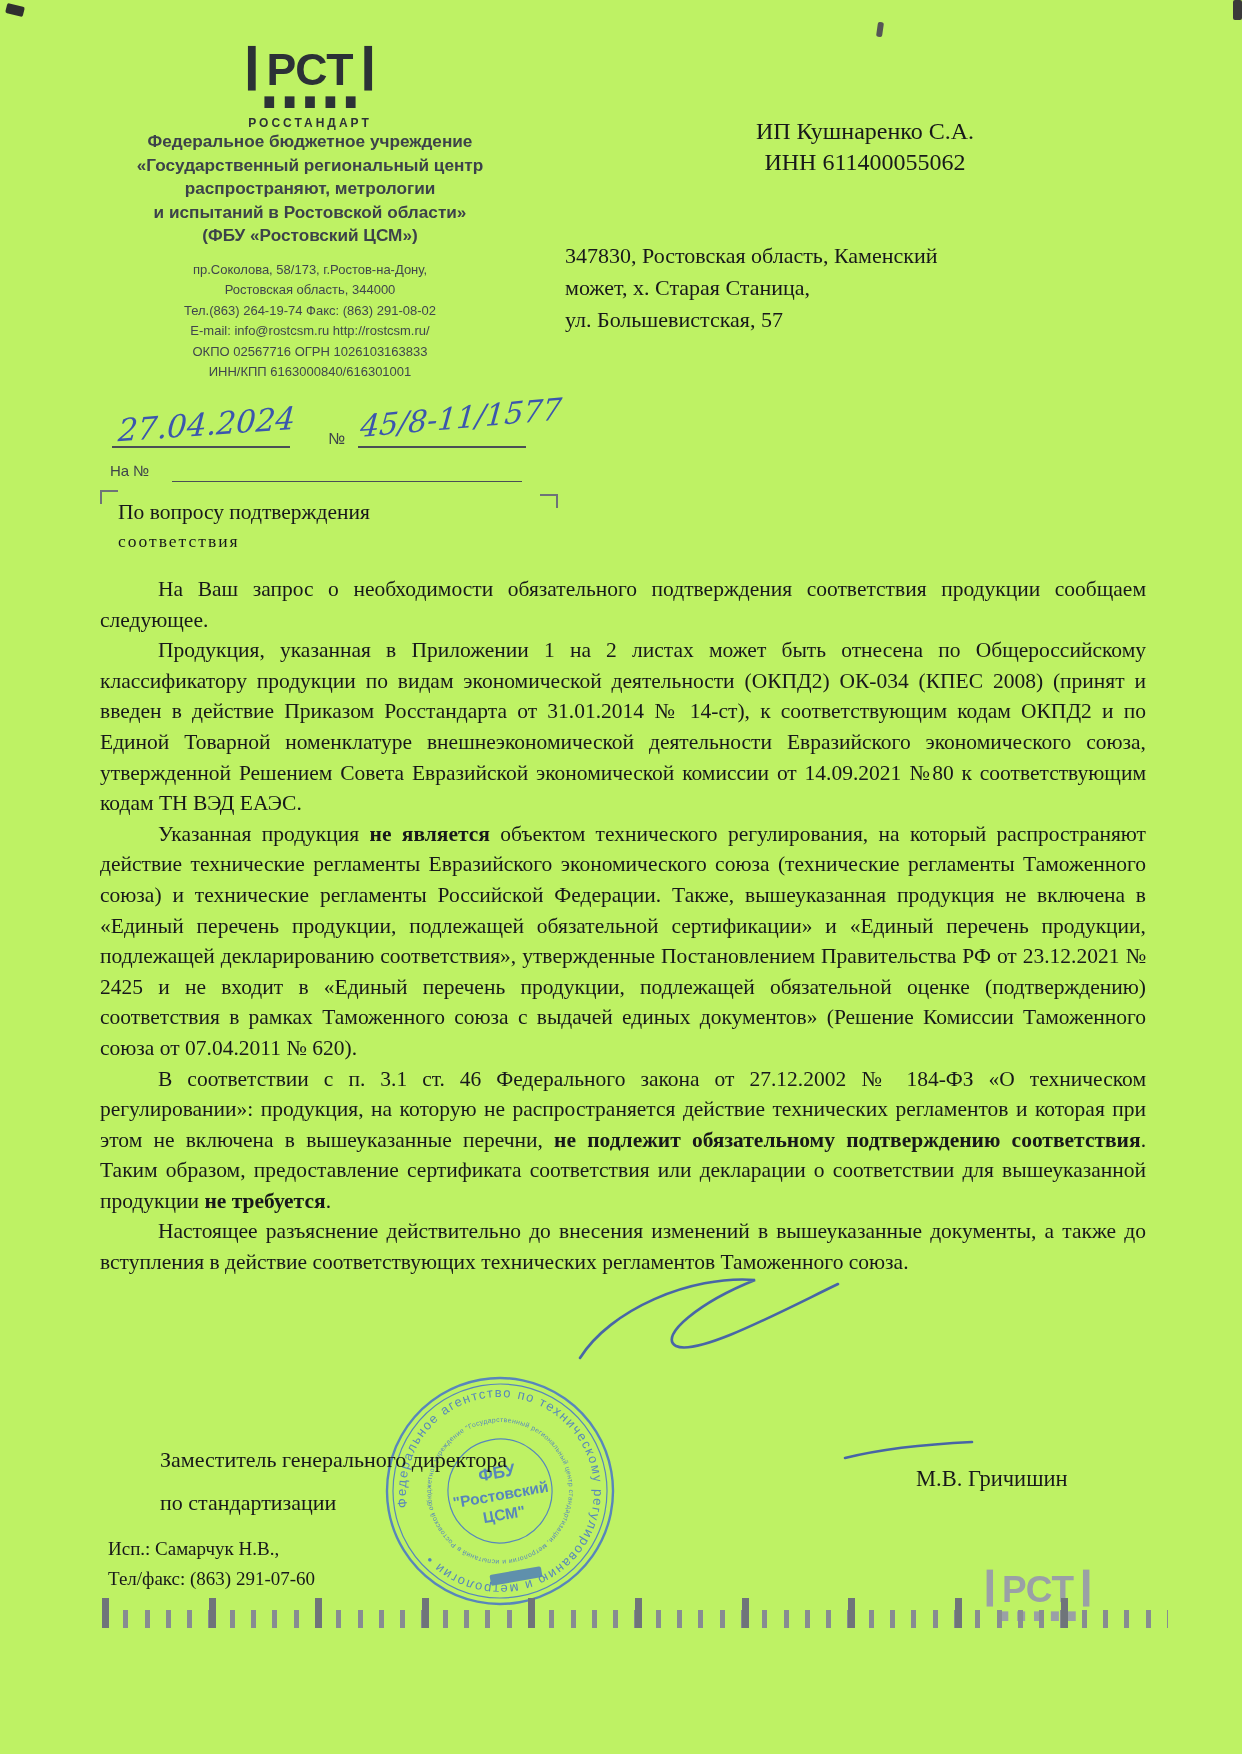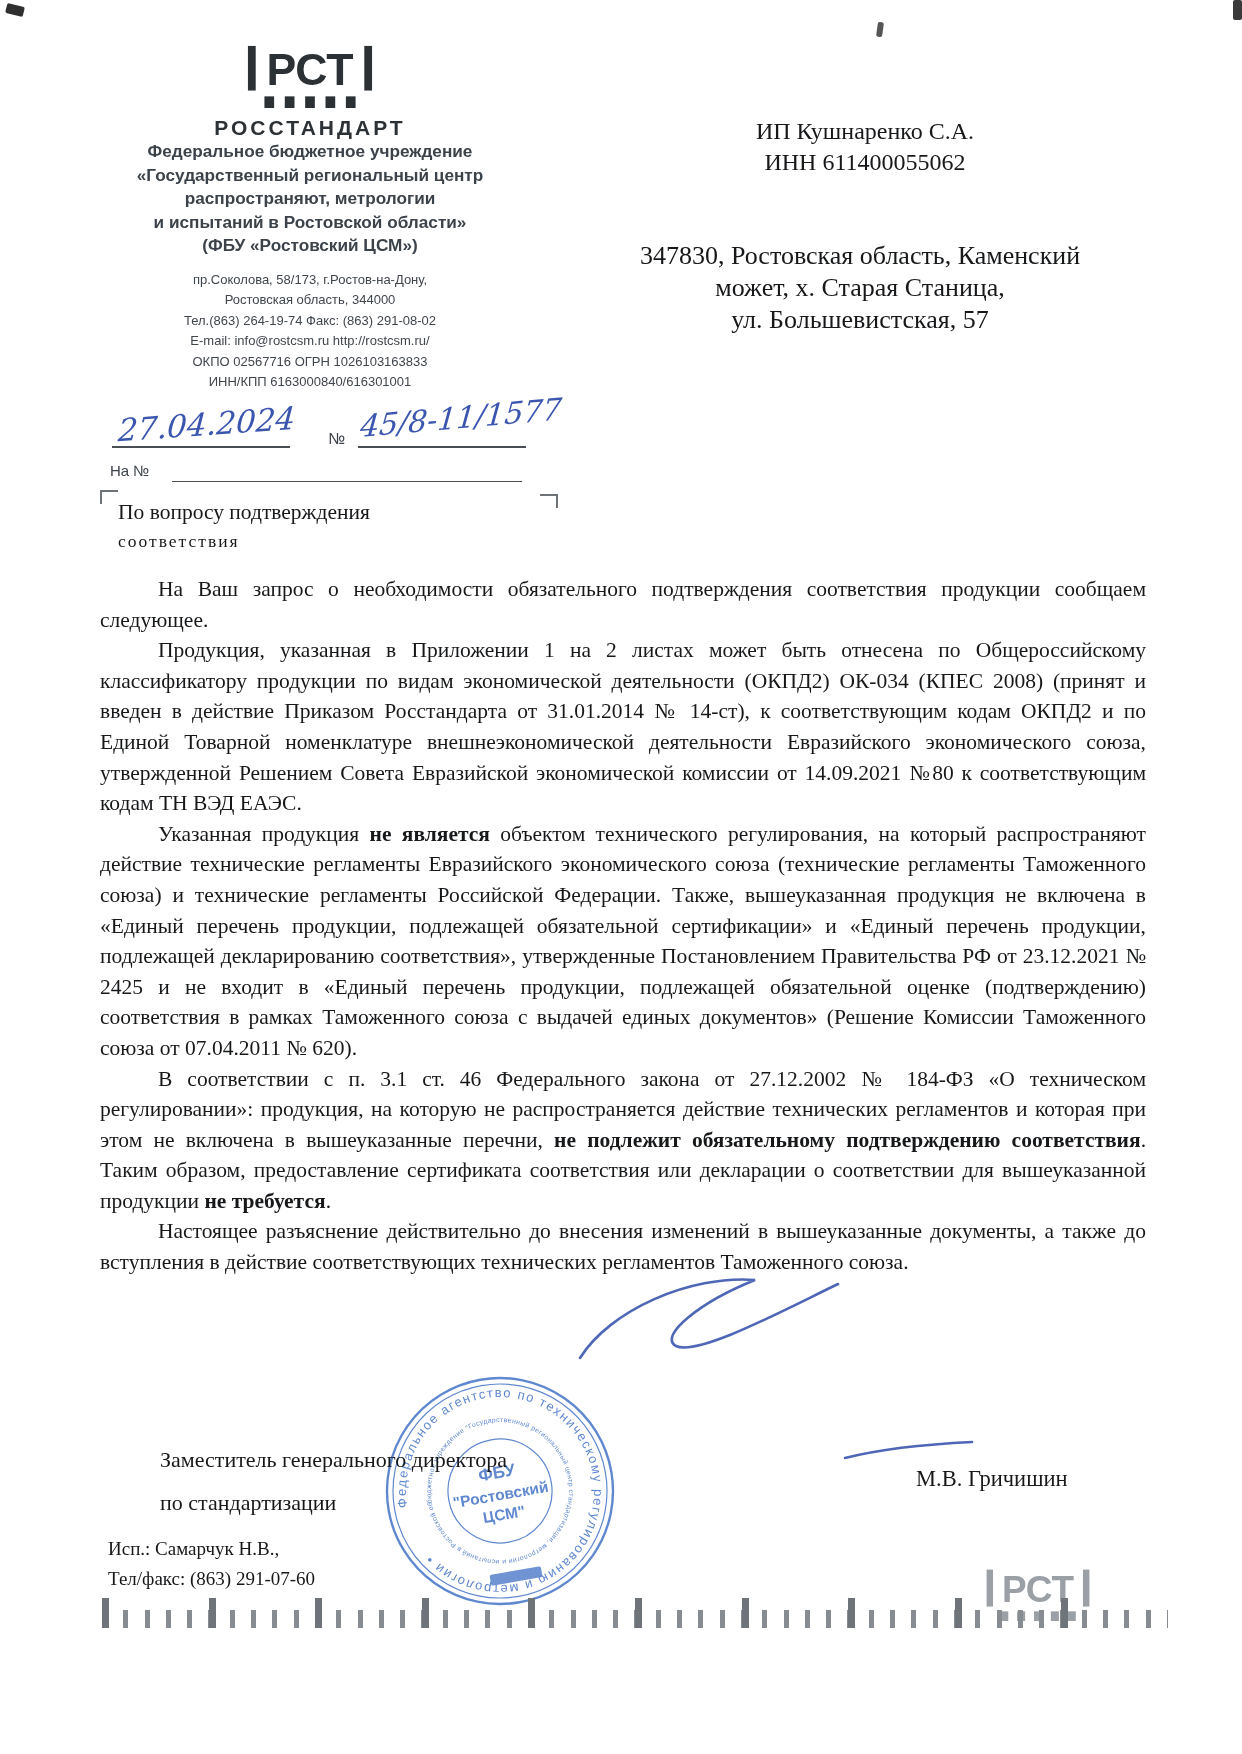--- a/index.html
+++ b/index.html
@@ -1,22 +1,22 @@
 <!DOCTYPE html>
 <html><head>
 <meta charset="utf-8">
 <style>
   html,body{margin:0;padding:0;background:#e9e9e7;}
-  .page{position:relative;width:1242px;height:1754px;background:#ffffff;overflow:hidden;
+  .page{position:relative;width:1242px;height:1754px;background:#bef264;overflow:hidden;
         font-family:"Liberation Serif",serif;color:#17181a;}
   
   .letterhead{position:absolute;left:100px;top:44px;width:420px;text-align:center;
               font-family:"Liberation Sans",sans-serif;color:#3e444b;}
   .lh-logo{display:block;margin:0 auto;}
-  .agency{margin-top:8px;font-size:21px;font-weight:bold;letter-spacing:3px;color:#2c3136;}
+  .agency{margin-top:8px;font-size:12px;font-weight:bold;letter-spacing:3px;color:#2c3136;}
   .orgname{font-size:17.2px;line-height:23.5px;font-weight:600;color:#3c424a;}
   .orgaddr{margin-top:12px;font-size:13px;line-height:20.5px;color:#40464d;}
   .hand{position:absolute;font-family:"DejaVu Serif",serif;font-style:italic;color:#3b56ae;
         transform:rotate(-4deg) skewX(-8deg);white-space:nowrap;}
   .date-hand{left:118px;top:406px;font-size:31px;}
   .num-hand{left:360px;top:400px;font-size:30px;transform:rotate(-5deg) skewX(-10deg);}
   .u-line{position:absolute;border-bottom:2px solid #4a4f55;}
   .u-date{left:112px;top:446px;width:178px;}
   .u-num{left:358px;top:446px;width:168px;}
   .no-label{position:absolute;left:328px;top:430px;font-family:"Liberation Sans",sans-serif;
@@ -26,22 +26,22 @@
   .u-nano{left:172px;top:481px;width:350px;border-bottom-width:1.5px;}
   .corner{position:absolute;width:16px;height:12px;border-color:#6e7378;}
   .corner-l{left:100px;top:490px;border-left:2px solid #6e7378;border-top:2px solid #6e7378;}
   .corner-r{left:540px;top:494px;border-right:2px solid #6e7378;border-top:2px solid #6e7378;}
   .subject{position:absolute;left:118px;top:500px;width:420px;}
   .subject-l1{font-size:21.5px;}
   .subject-l2{margin-top:6px;font-size:17.5px;letter-spacing:2px;}
   
   .recipient{position:absolute;left:620px;top:116px;width:490px;text-align:center;
              font-size:24px;line-height:31px;}
-  .recipient-addr{position:absolute;left:565px;top:240px;width:590px;text-align:center;
-             font-size:26px;line-height:32px;}
+  .recipient-addr{position:absolute;left:565px;top:240px;width:590px;text-align:left;
+             font-size:22px;line-height:32px;}
   
   .body-text{position:absolute;left:100px;top:574px;width:1046px;font-size:21.5px;
              line-height:30.6px;text-align:justify;}
   .body-text p{margin:0;text-indent:58px;}
   
   .sig-title{position:absolute;left:160px;top:1447px;font-size:22px;}
   .sig-title2{position:absolute;left:160px;top:1490px;font-size:22px;}
   .sig-name{position:absolute;left:916px;top:1466px;font-size:22.5px;}
   .executor{position:absolute;left:108px;top:1534px;font-size:19px;line-height:30px;}
   .stamp{position:absolute;left:375px;top:1366px;width:250px;height:250px;

